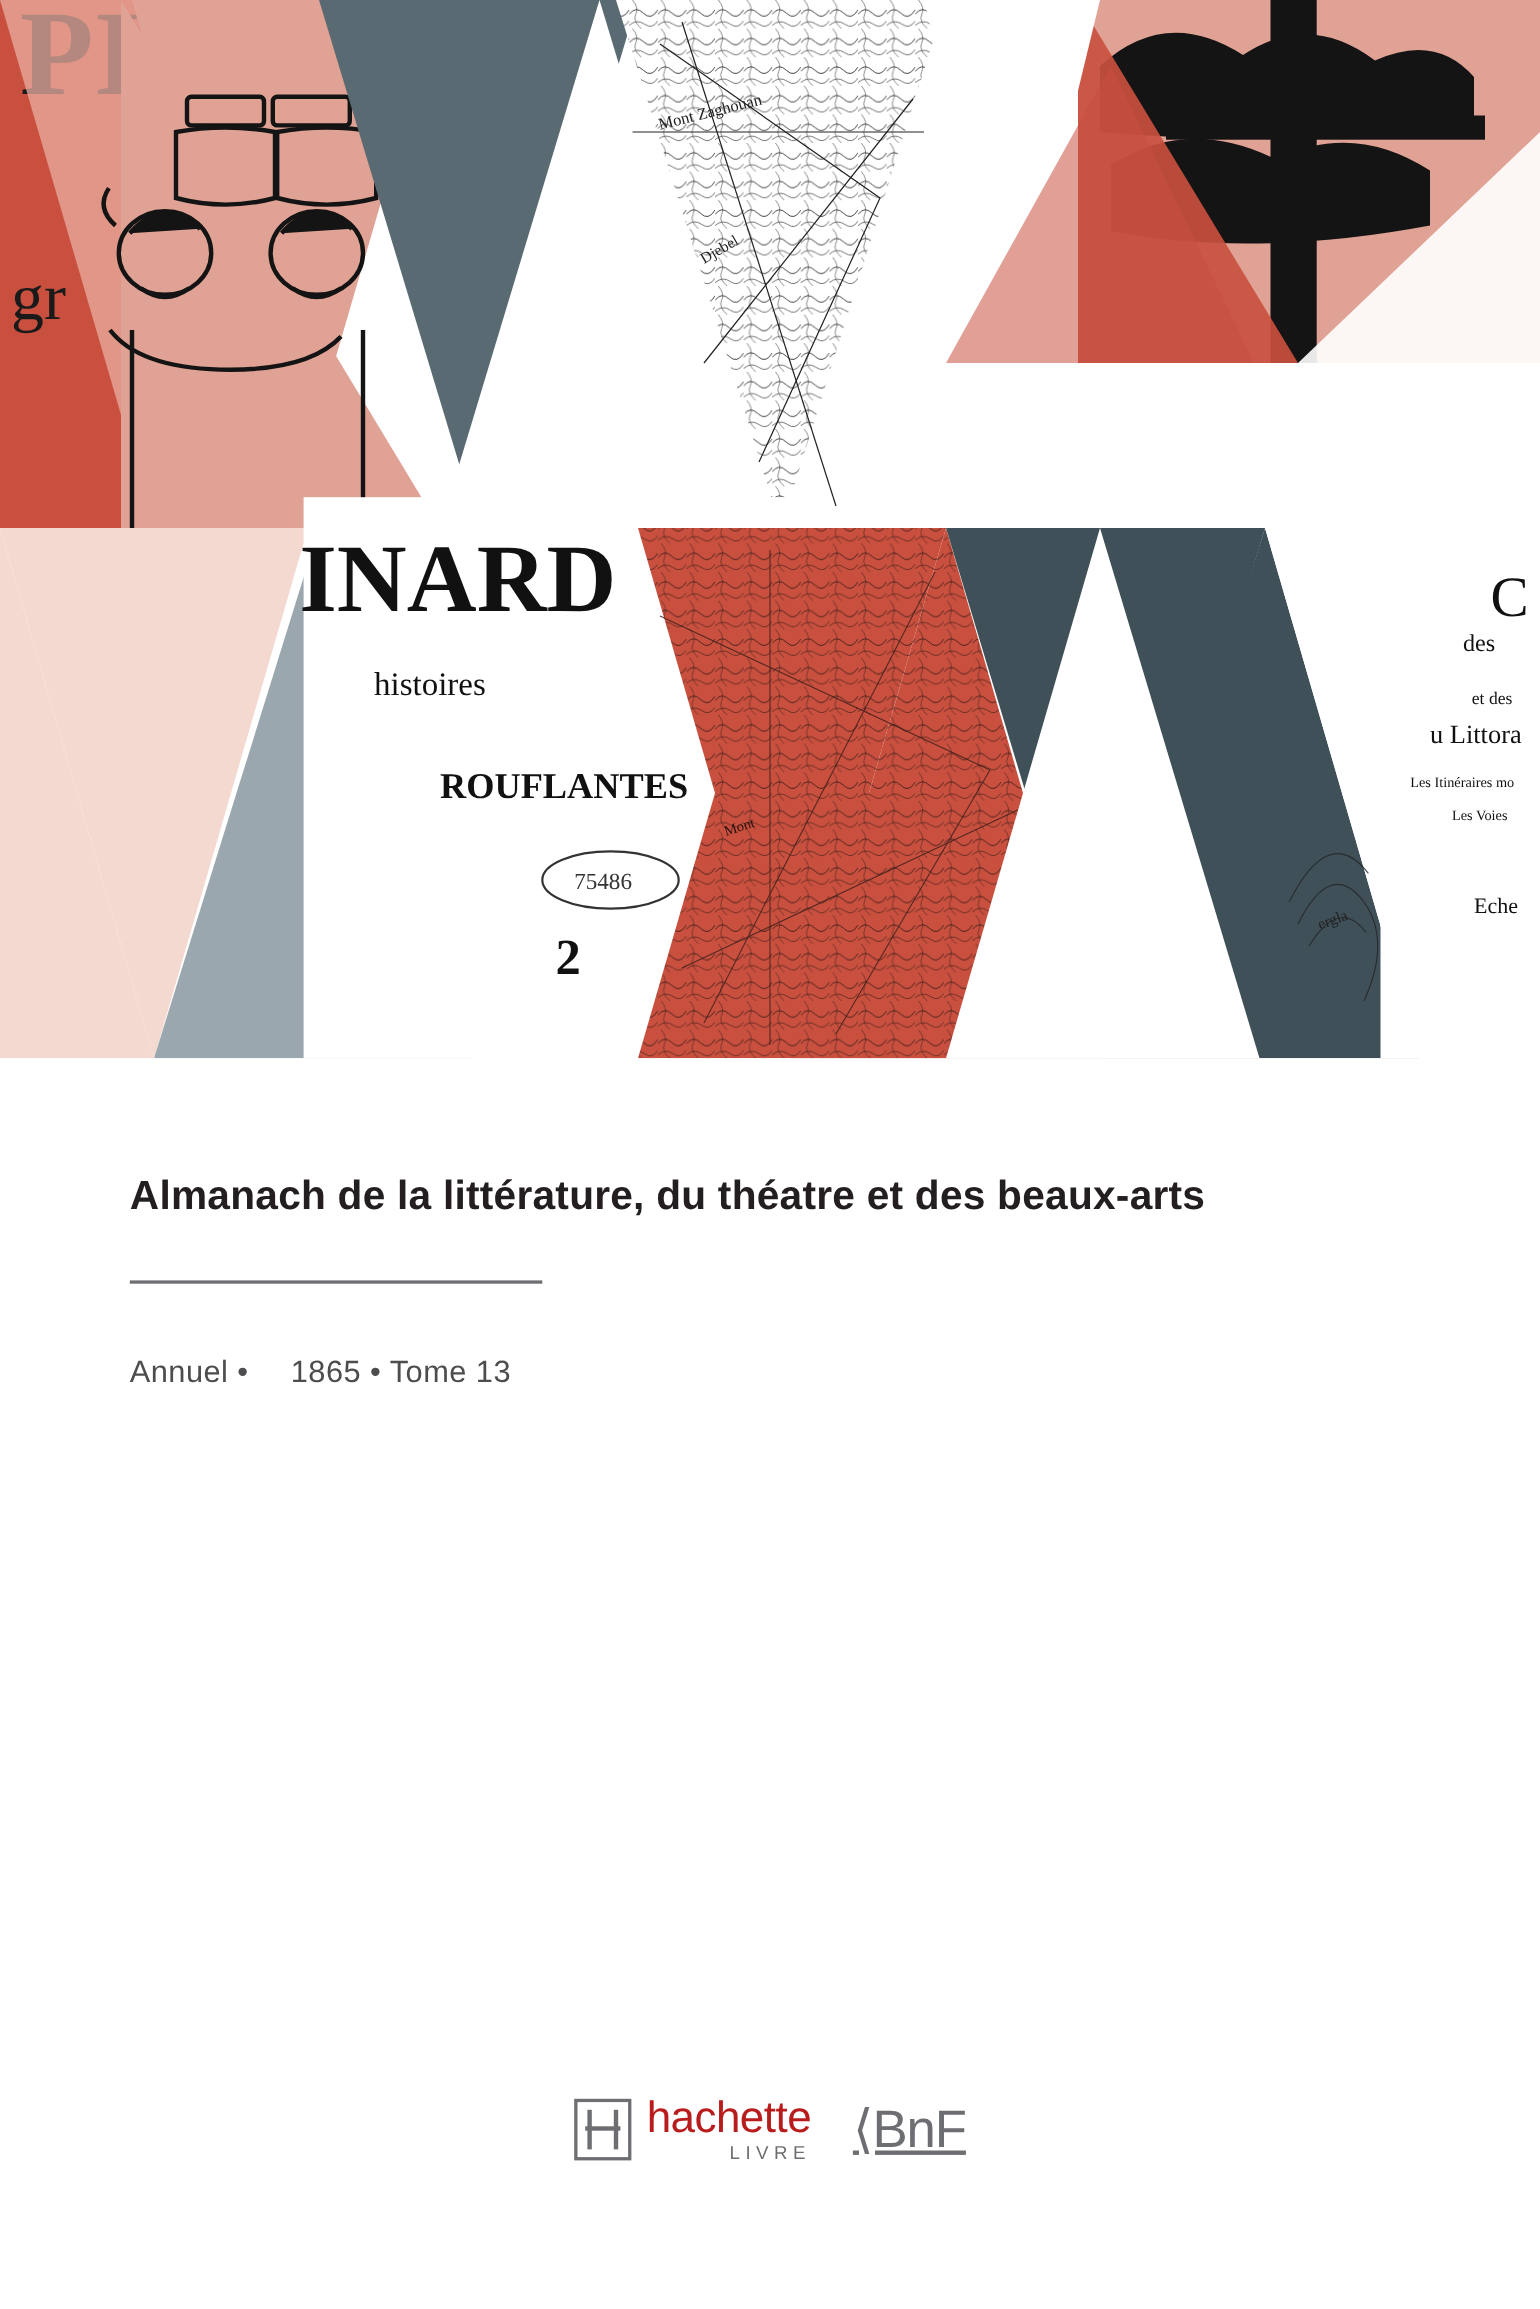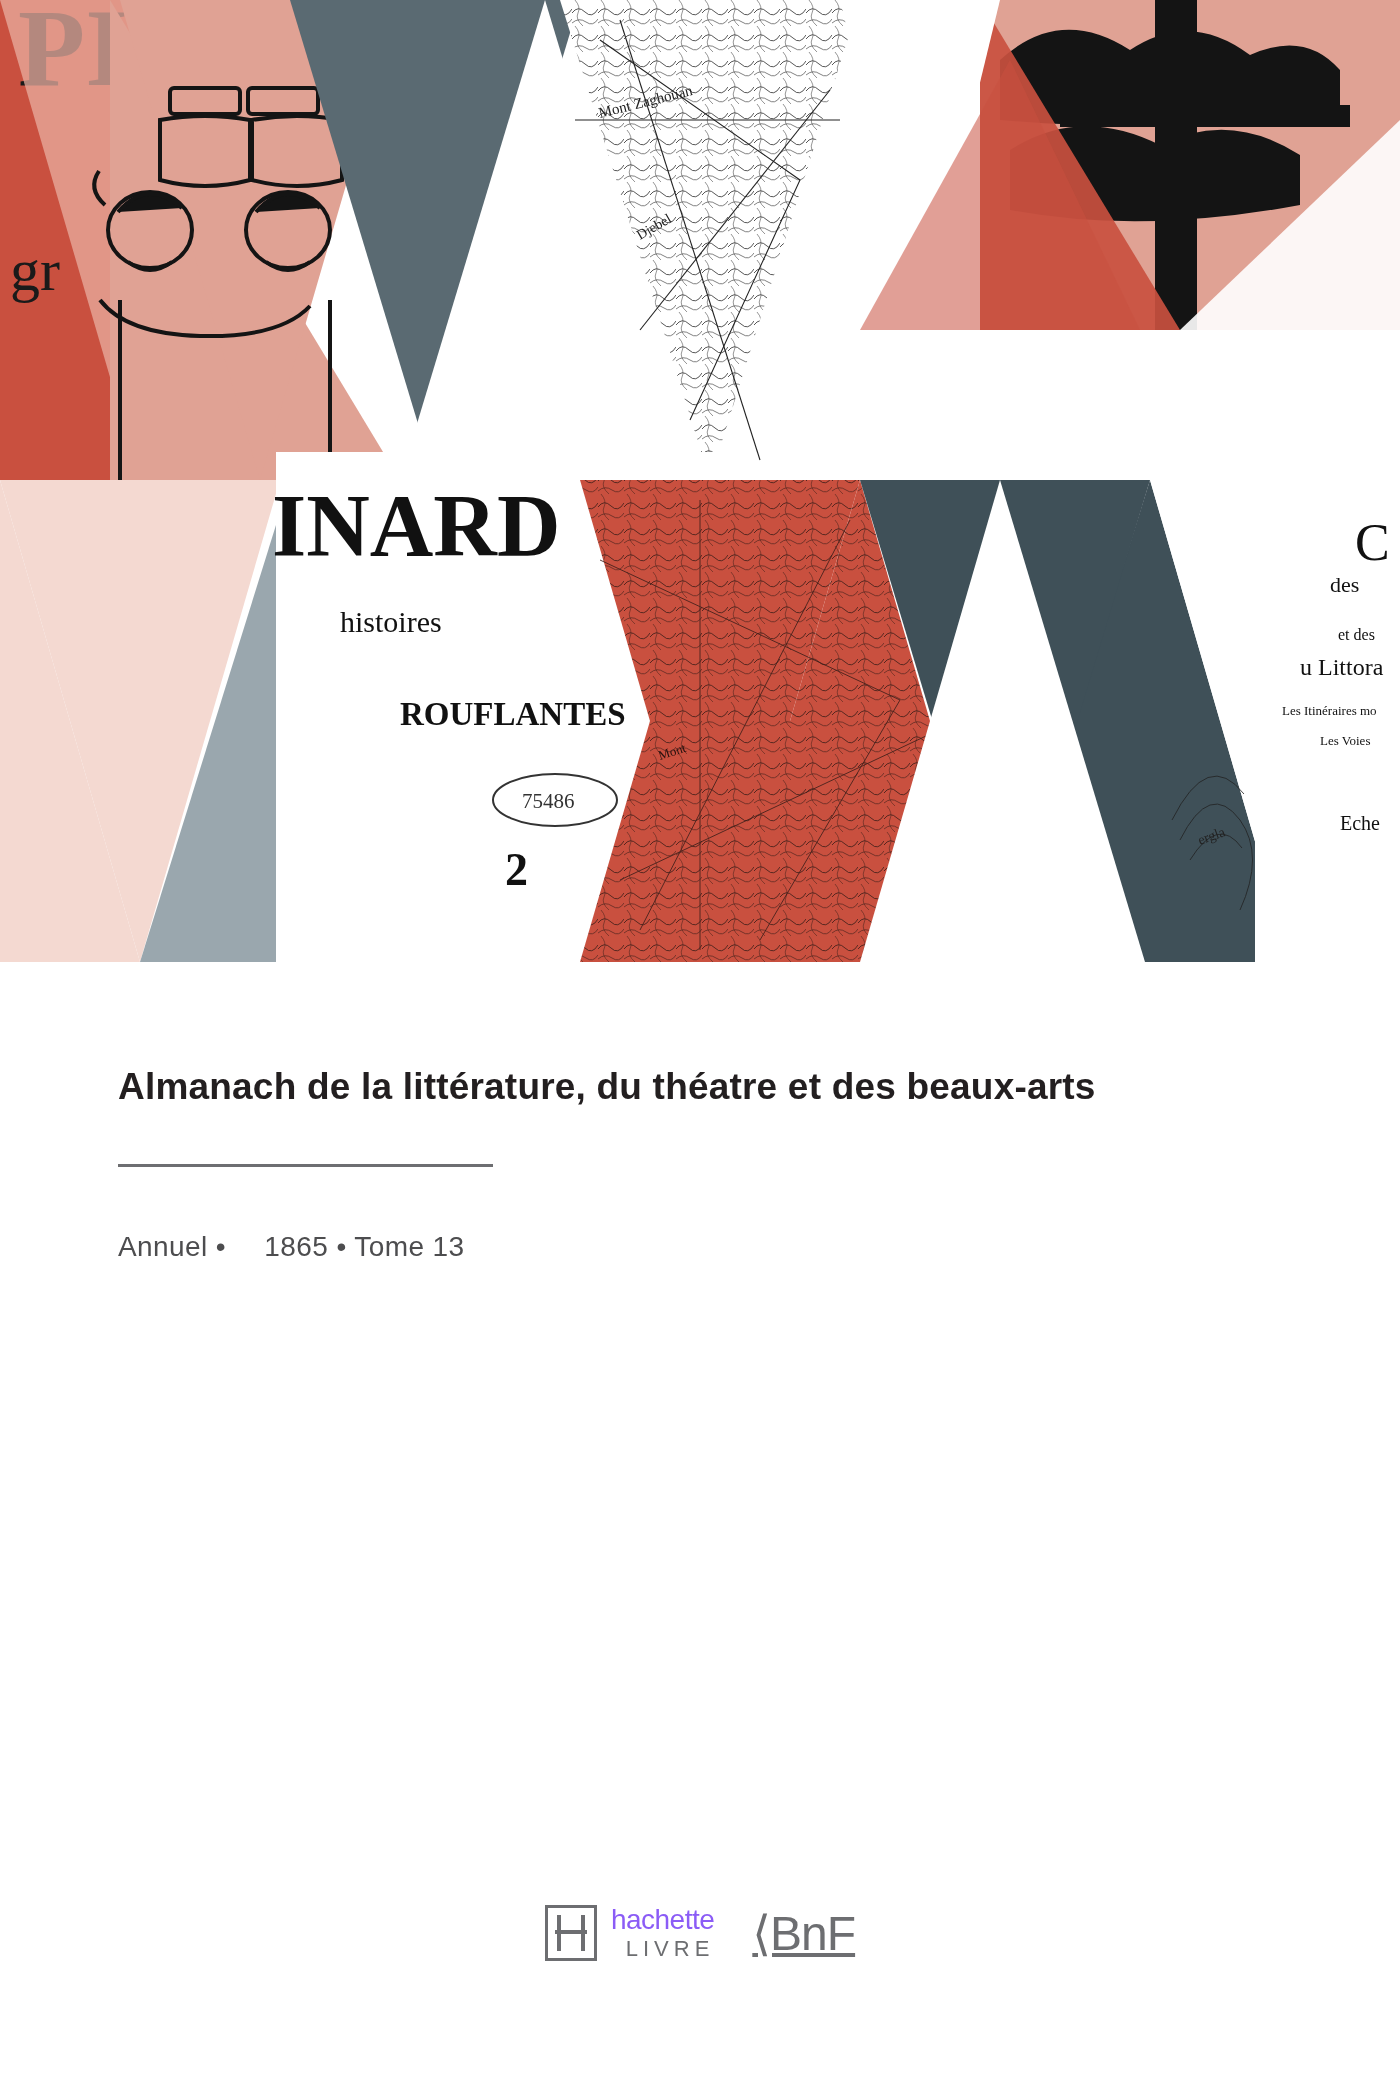--- a/index.html
+++ b/index.html
@@ -110,26 +110,26 @@
     bottom: 10px;
     width: 4px;
     background: #6d6e71;
   }
   .logo-words {
     display: flex;
     flex-direction: column;
     line-height: 1;
   }
   .logo-hachette-name {
-    font-size: 28px;
-    color: #8b5cf6;
+    font-size: 40px;
+    color: #b91c1c;
     letter-spacing: -0.5px;
   }
   .logo-hachette-sub {
-    font-size: 22px;
+    font-size: 17px;
     color: #6d6e71;
     letter-spacing: 5px;
     margin-top: 4px;
     text-align: right;
   }
   .logo-bnf {
     font-size: 48px;
     color: #6d6e71;
     letter-spacing: -1px;
     text-decoration: underline;

